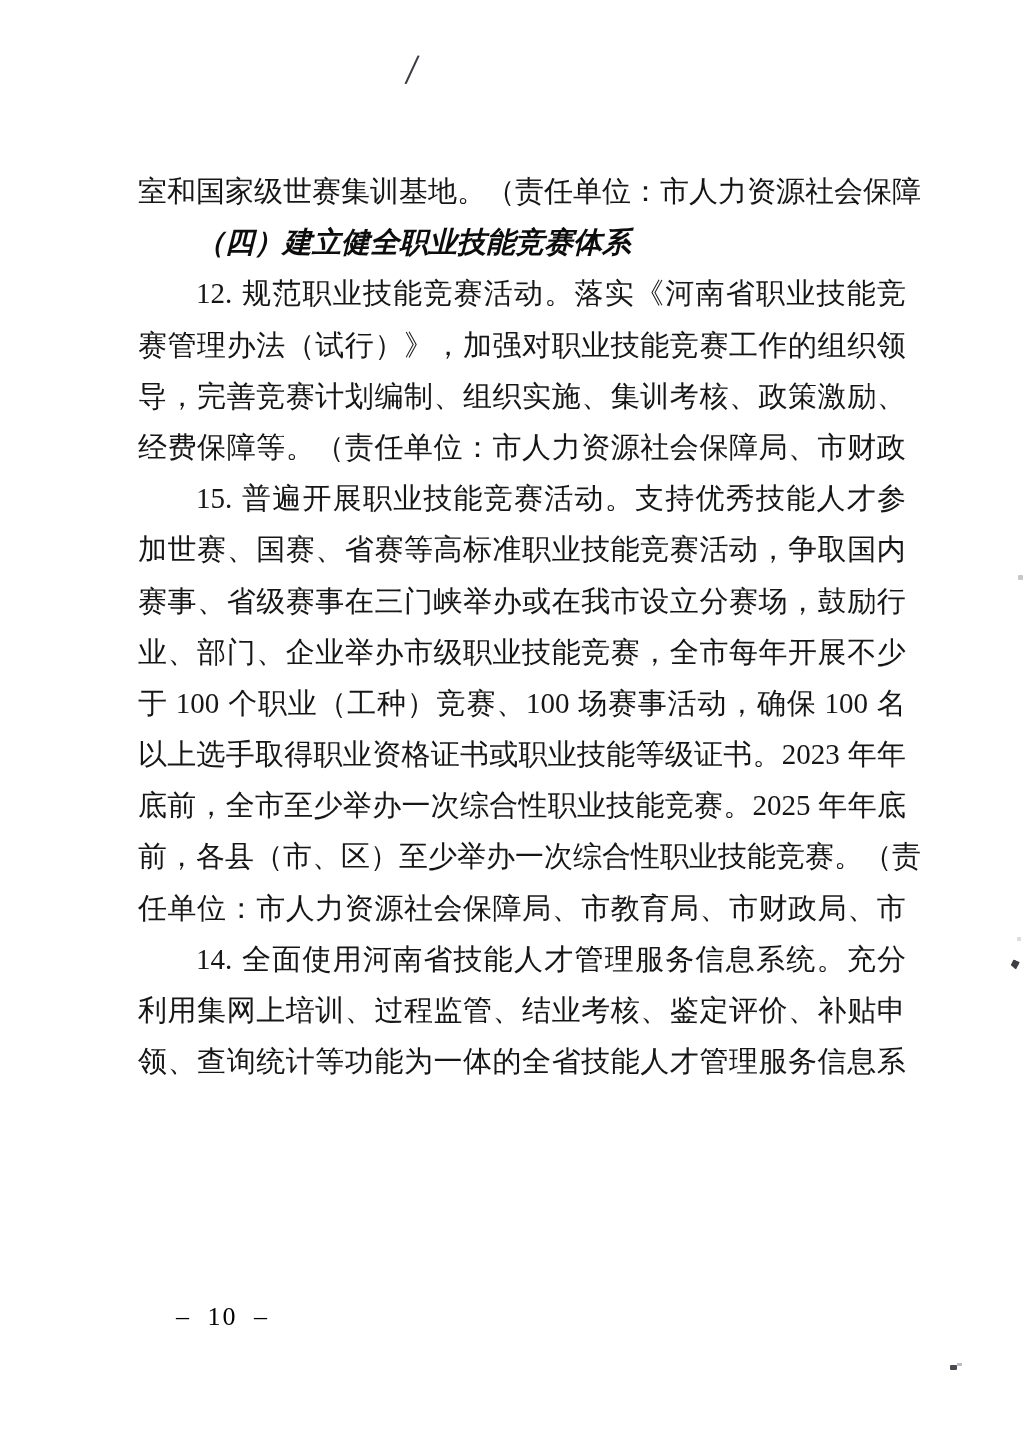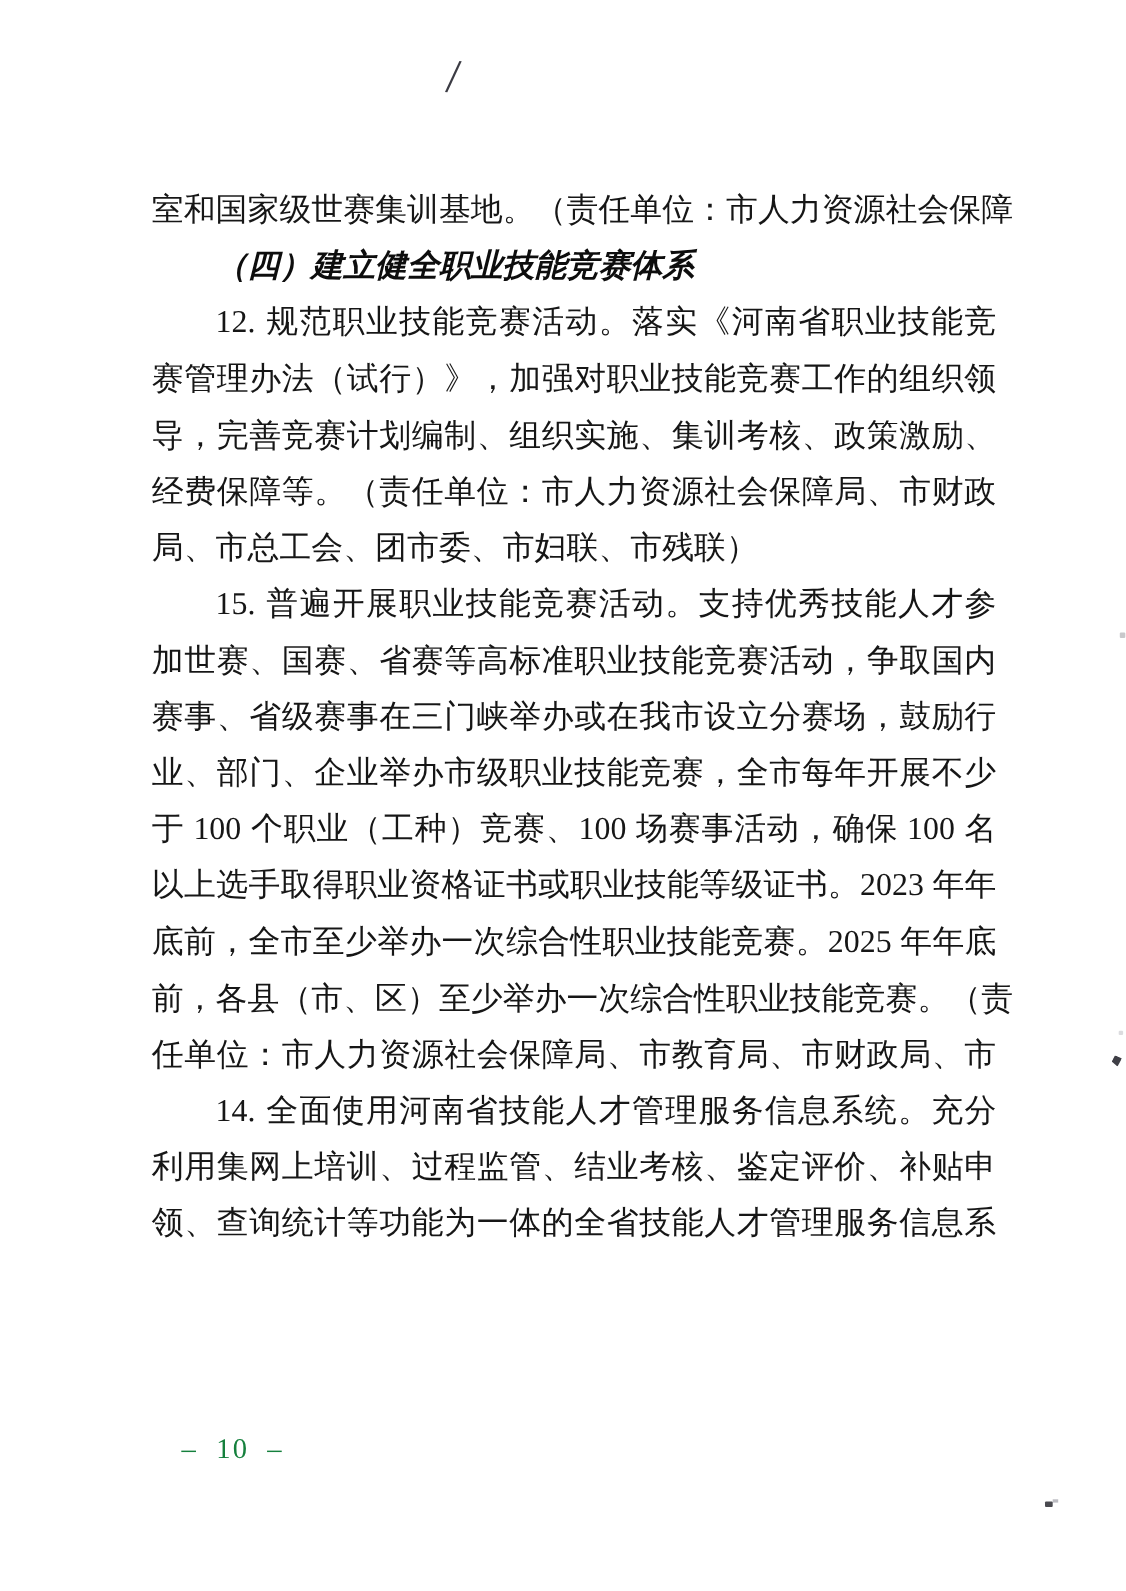--- a/index.html
+++ b/index.html
@@ -35,27 +35,27 @@
     display: flex;
     justify-content: space-between;
     align-items: baseline;
     white-space: normal;
   }
   .line.indent { padding-left: 58px; }
   .line.bold { font-weight: 700; color: #0d0d0d; font-style: italic; }
   .line span { display: inline-block; }
   .page-number {
     position: absolute;
-    left: 165px;
+    left: 176px;
     top: 1301px;
     font-size: 26px;
     line-height: 32px;
     letter-spacing: 2px;
     word-spacing: 8px;
-    color: #15803d;
+    color: #000000;
   }
   .slash-artifact {
     position: absolute;
     left: 406px;
     top: 48px;
     font-size: 44px;
     line-height: 44px;
     color: #3c3c44;
     transform: rotate(6deg);
     font-weight: 400;
@@ -210,21 +210,20 @@
         <span>社</span>
         <span>会</span>
         <span>保</span>
         <span>障</span>
         <span>局</span>
         <span>、</span>
         <span>市</span>
         <span>财</span>
         <span>政</span>
       </div>
-      <div class="line">局、市总工会、团市委、市妇联、市残联）</div>
       <div class="line indent justify">
         <span>15.</span>
         <span>&nbsp;</span>
         <span>普</span>
         <span>遍</span>
         <span>开</span>
         <span>展</span>
         <span>职</span>
         <span>业</span>
         <span>技</span>

